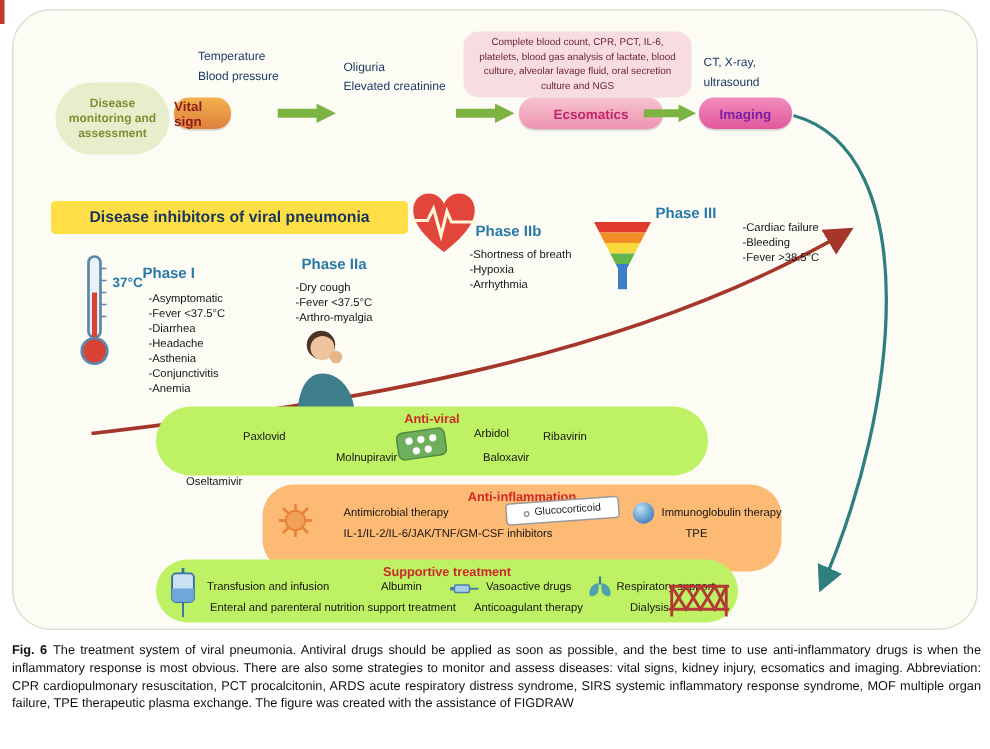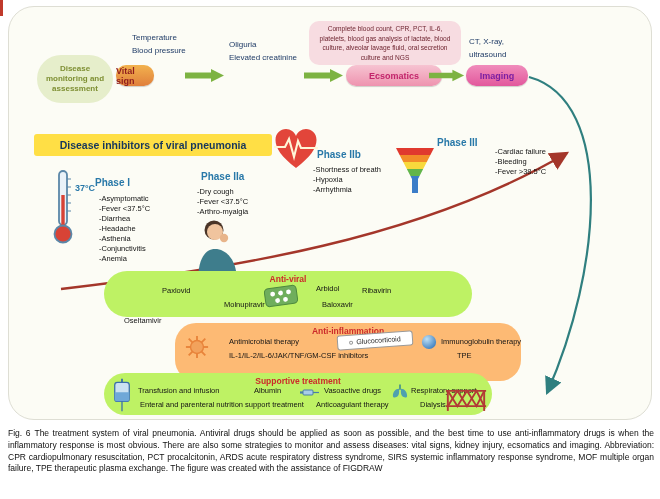--- a/index.html
+++ b/index.html
@@ -16,21 +16,21 @@
   .phase-title{position:absolute;color:#2878A8;font-weight:bold;font-size:10px;white-space:nowrap;}
   .temp-label{position:absolute;color:#2878A8;font-weight:bold;font-size:9px;}
   .symptoms{position:absolute;font-size:7.5px;line-height:10px;color:#141414;white-space:nowrap;}
   .treat-box{position:absolute;}
   .treat-title{position:absolute;left:0;right:0;top:3px;text-align:center;color:#CC2A2A;font-weight:bold;font-size:8.5px;}
   .item{position:absolute;font-size:7.5px;color:#141414;white-space:nowrap;}
   .icon{position:absolute;}
   .gtag{position:absolute;left:162px;top:10px;width:76px;height:15px;background:#fff;border:1px solid #9A9A9A;border-radius:3px;display:flex;align-items:center;justify-content:center;font-size:7px;color:#222;transform:rotate(-4deg);}
   .gtag .hole{width:4px;height:4px;border:1px solid #999;border-radius:50%;margin-right:3px;flex:0 0 auto;}
   .caption{position:absolute;left:8px;top:428px;width:646px;font-size:8.5px;line-height:11.8px;color:#101010;text-align:justify;}
-  .caption b{font-weight:normal;padding-right:4px;}
+  .caption b{font-weight:bold;padding-right:4px;}
 </style>
 </head>
 <body>
 
 <div class="canvas">
   <div class="red-mark"></div>
 
   <div class="figure">
 
     <svg class="overlay" viewBox="0 0 644 414">

